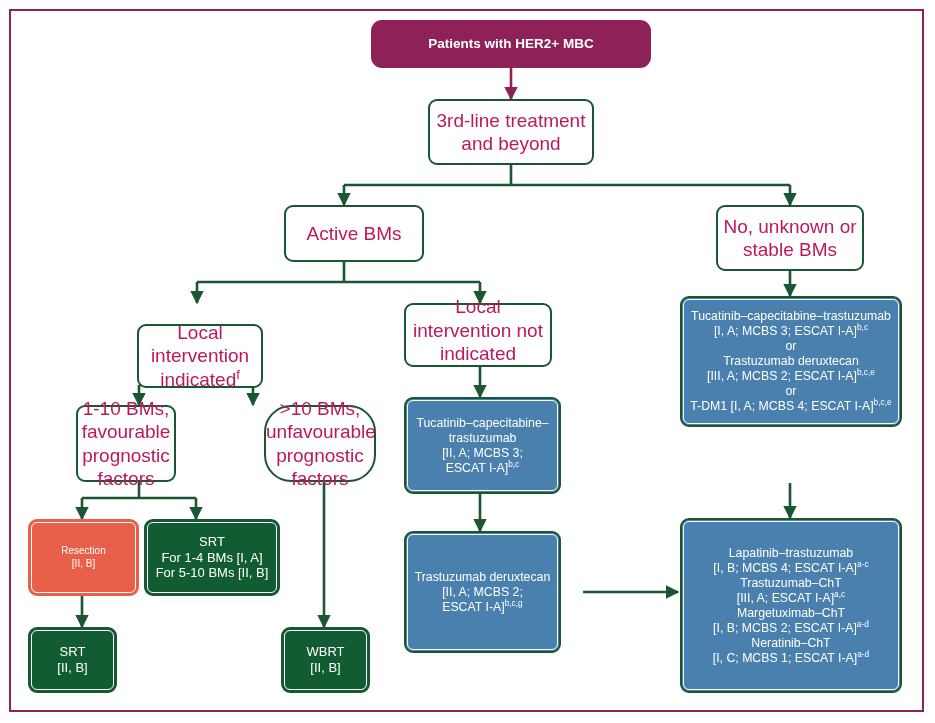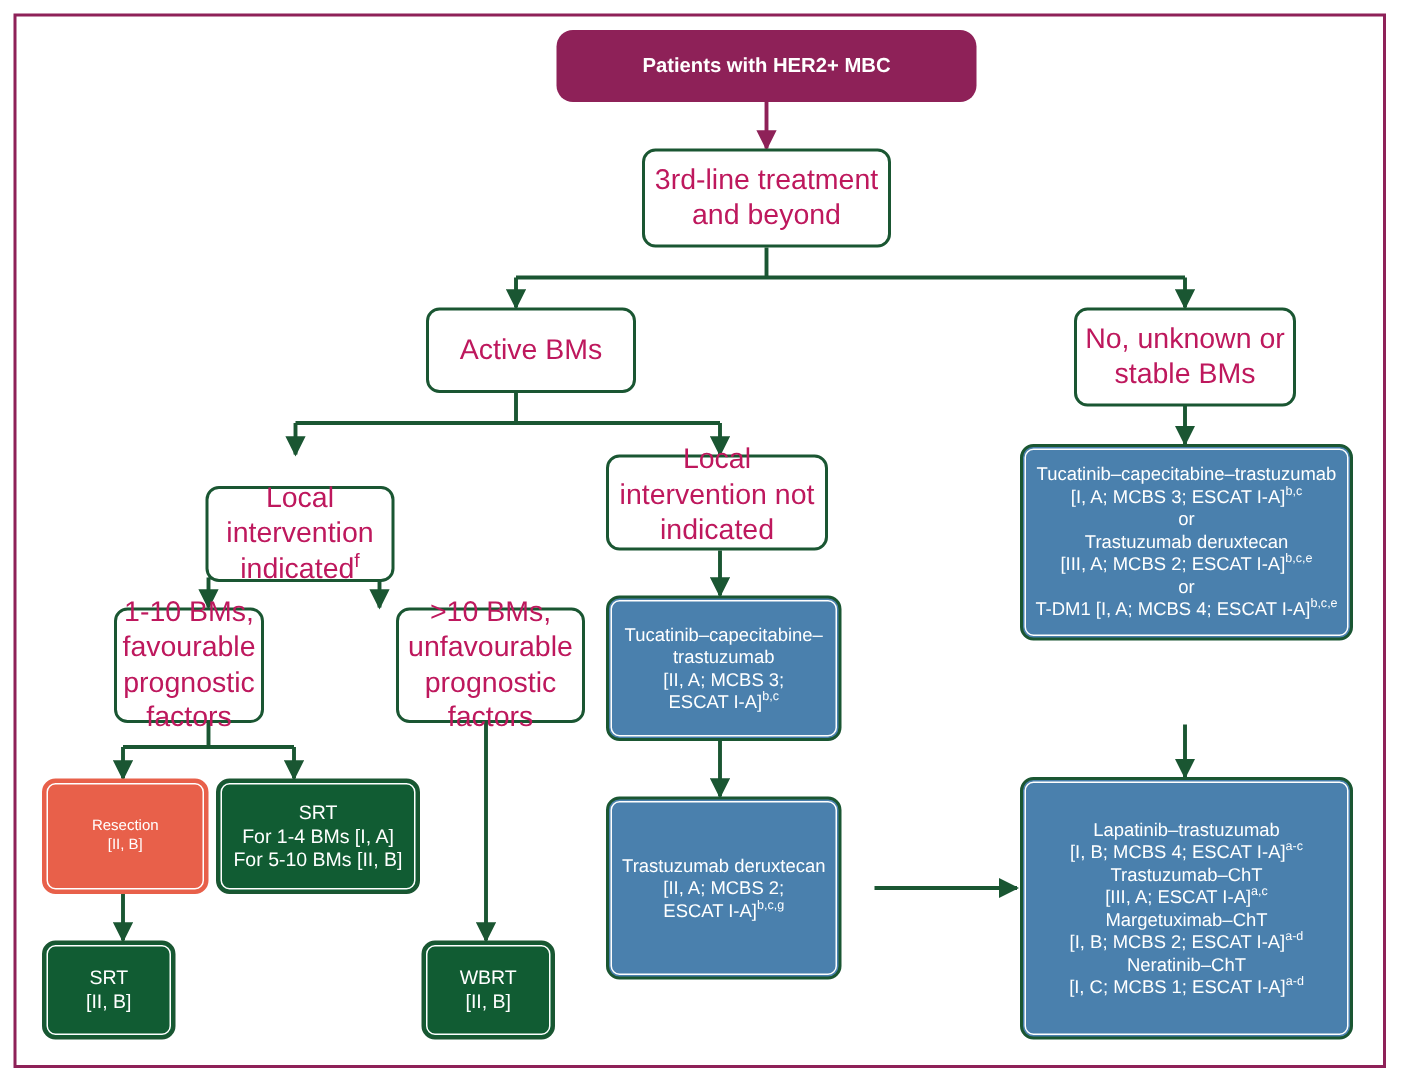--- a/index.html
+++ b/index.html
@@ -167,21 +167,21 @@
   </div>
 
   <div class="node v-outline" style="left:76px;top:405px;width:100px;height:77px;">
     <span class="txt">
       <span>1-10 BMs,</span><br>
       <span>favourable</span><br>
       <span>prognostic factors</span>
     </span>
   </div>
 
-  <div class="node v-outline" style="left:264px;top:405px;width:126px;height:77px;">
+  <div class="node v-outline" style="left:264px;top:405px;width:112px;height:77px;border-radius:27px;">
     <span class="txt">
       <span>&gt;10 BMs,</span><br>
       <span>unfavourable</span><br>
       <span>prognostic factors</span>
     </span>
   </div>
 
   <div class="node v-orange" style="left:28px;top:519px;width:111px;height:77px;">
     <span class="txt">
       <span>Resection</span><br>

